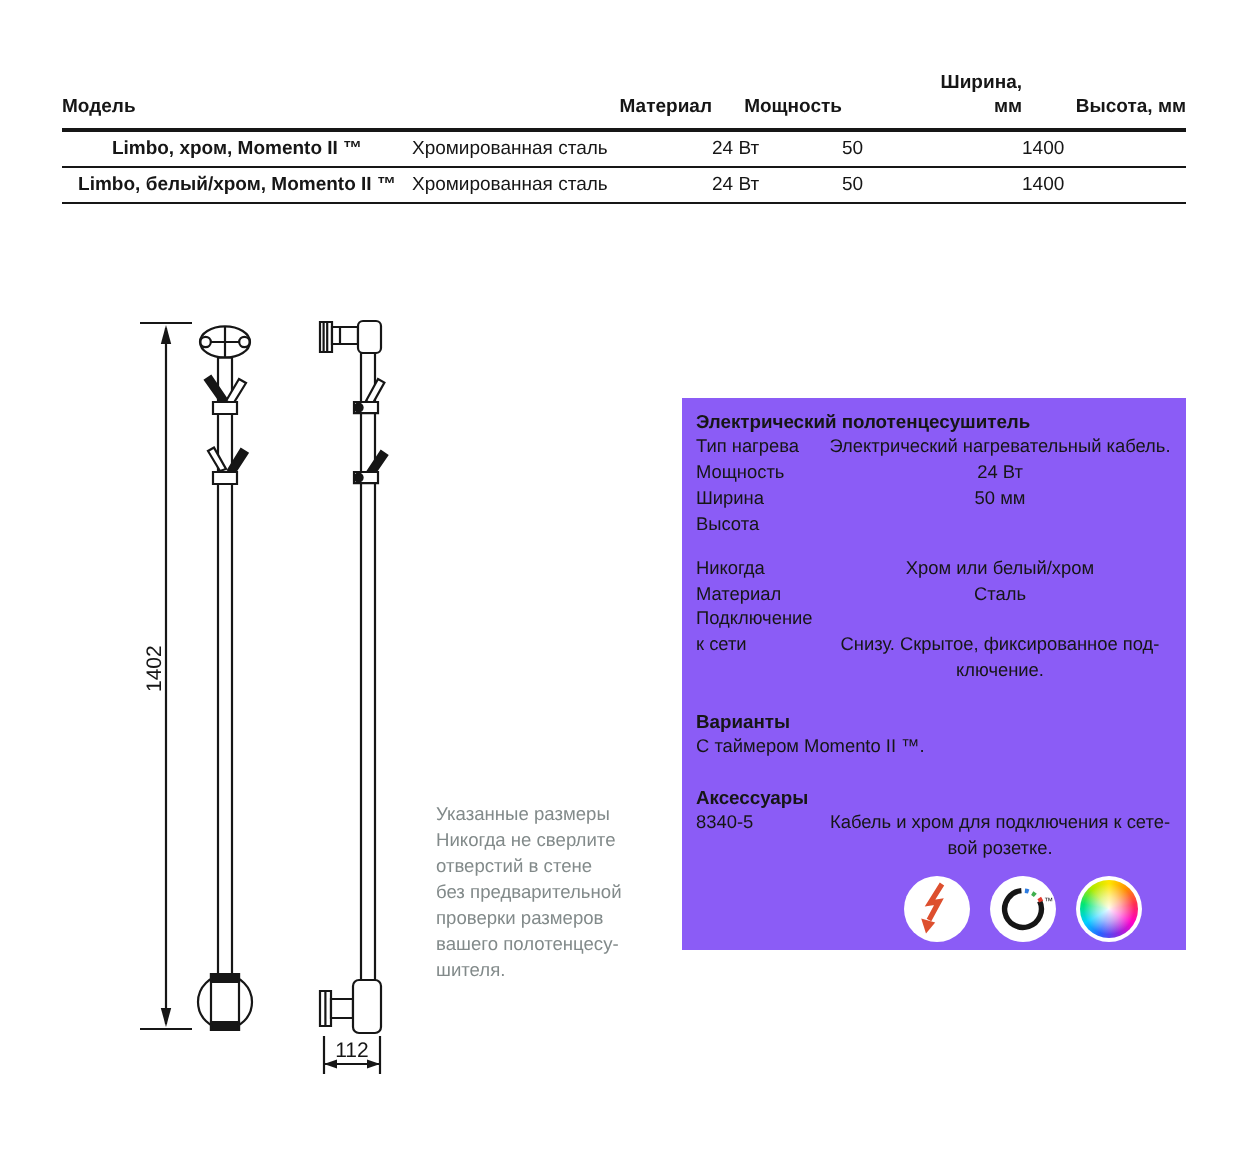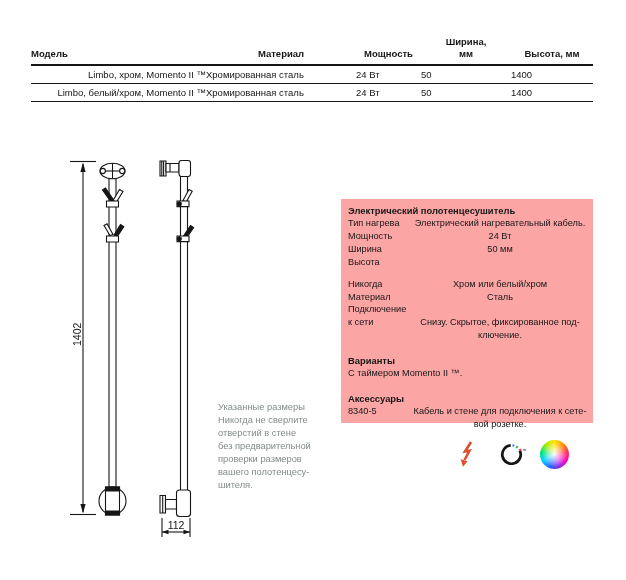--- a/index.html
+++ b/index.html
@@ -3,36 +3,36 @@
 <meta charset="utf-8">
 <style>
   html,body{margin:0;padding:0;background:#fff;}
   .page{position:relative;width:626px;height:580px;background:#ffffff;overflow:hidden;
         font-family:"Liberation Sans",sans-serif;color:#161616;}
 
   
   table.spec-table{position:absolute;left:31px;top:36px;width:562px;border-collapse:collapse;
                    font-size:9.5px;color:#161616;}
   table.spec-table th{font-weight:bold;vertical-align:bottom;padding:0 0 4px 0;line-height:12px;
-                      border-bottom:2px solid #161616;text-align:center;}
+                      border-bottom:2px solid #161616;text-align:right;}
   table.spec-table th.c0{text-align:left;}
   table.spec-table td{height:17px;border-bottom:1px solid #161616;
                       padding:0;line-height:11px;}
-  table.spec-table td.c0{text-align:right;}
+  table.spec-table td.c0{text-align:center;font-weight:bold;}
 
   
   .drawing{position:absolute;left:55px;top:148px;}
   .drawing *{vector-effect:non-scaling-stroke;}
 
   
   .note{position:absolute;left:218px;top:401px;width:112px;font-size:9.3px;line-height:13px;
         color:#828a8a;}
 
   
-  .panel{position:absolute;left:341px;top:199px;width:252px;height:224px;background:#fca5a5;
+  .panel{position:absolute;left:341px;top:199px;width:252px;height:276px;background:#8b5cf6;
          box-sizing:border-box;padding:5px 6px 0 7px;font-size:9.2px;line-height:12.9px;}
   .panel .heading{font-weight:bold;font-size:9.4px;line-height:13px;}
   .spec-row{display:flex;}
   .spec-row .lbl{width:65px;flex:0 0 65px;}
   .spec-row .val{flex:1;white-space:nowrap;text-align:center;}
   .mt9{margin-top:9px;}
   .mt12{margin-top:12px;}
   .icons-row{margin-top:7px;display:flex;justify-content:flex-end;gap:10px;padding-right:16px;}
   .icon-circle{width:33px;height:33px;border-radius:50%;background:#ffffff;
                display:flex;align-items:center;justify-content:center;}
@@ -198,21 +198,21 @@
       </span>
     </div>
 
     <div class="heading mt12">Варианты</div>
     <div>С таймером Momento II ™.</div>
 
     <div class="heading mt12">Аксессуары</div>
     <div class="spec-row">
       <span class="lbl">8340-5</span>
       <span class="val">
-        <span style="display:block">Кабель и стене для подключения к сете-</span>
+        <span style="display:block">Кабель и хром для подключения к сете-</span>
         <span style="display:block">вой розетке.</span>
       </span>
     </div>
 
     <div class="icons-row">
       <div class="icon-circle">
         <svg width="22" height="28" viewBox="0 0 22 28">
           <polyline points="13,2 7,11.5 11.5,10.8 6.5,20" fill="none" stroke="#dd4f2e" stroke-width="2.6"></polyline>
           <polygon points="5,26.8 2.6,19.3 9.6,21.3" fill="#dd4f2e"></polygon>
         </svg>

